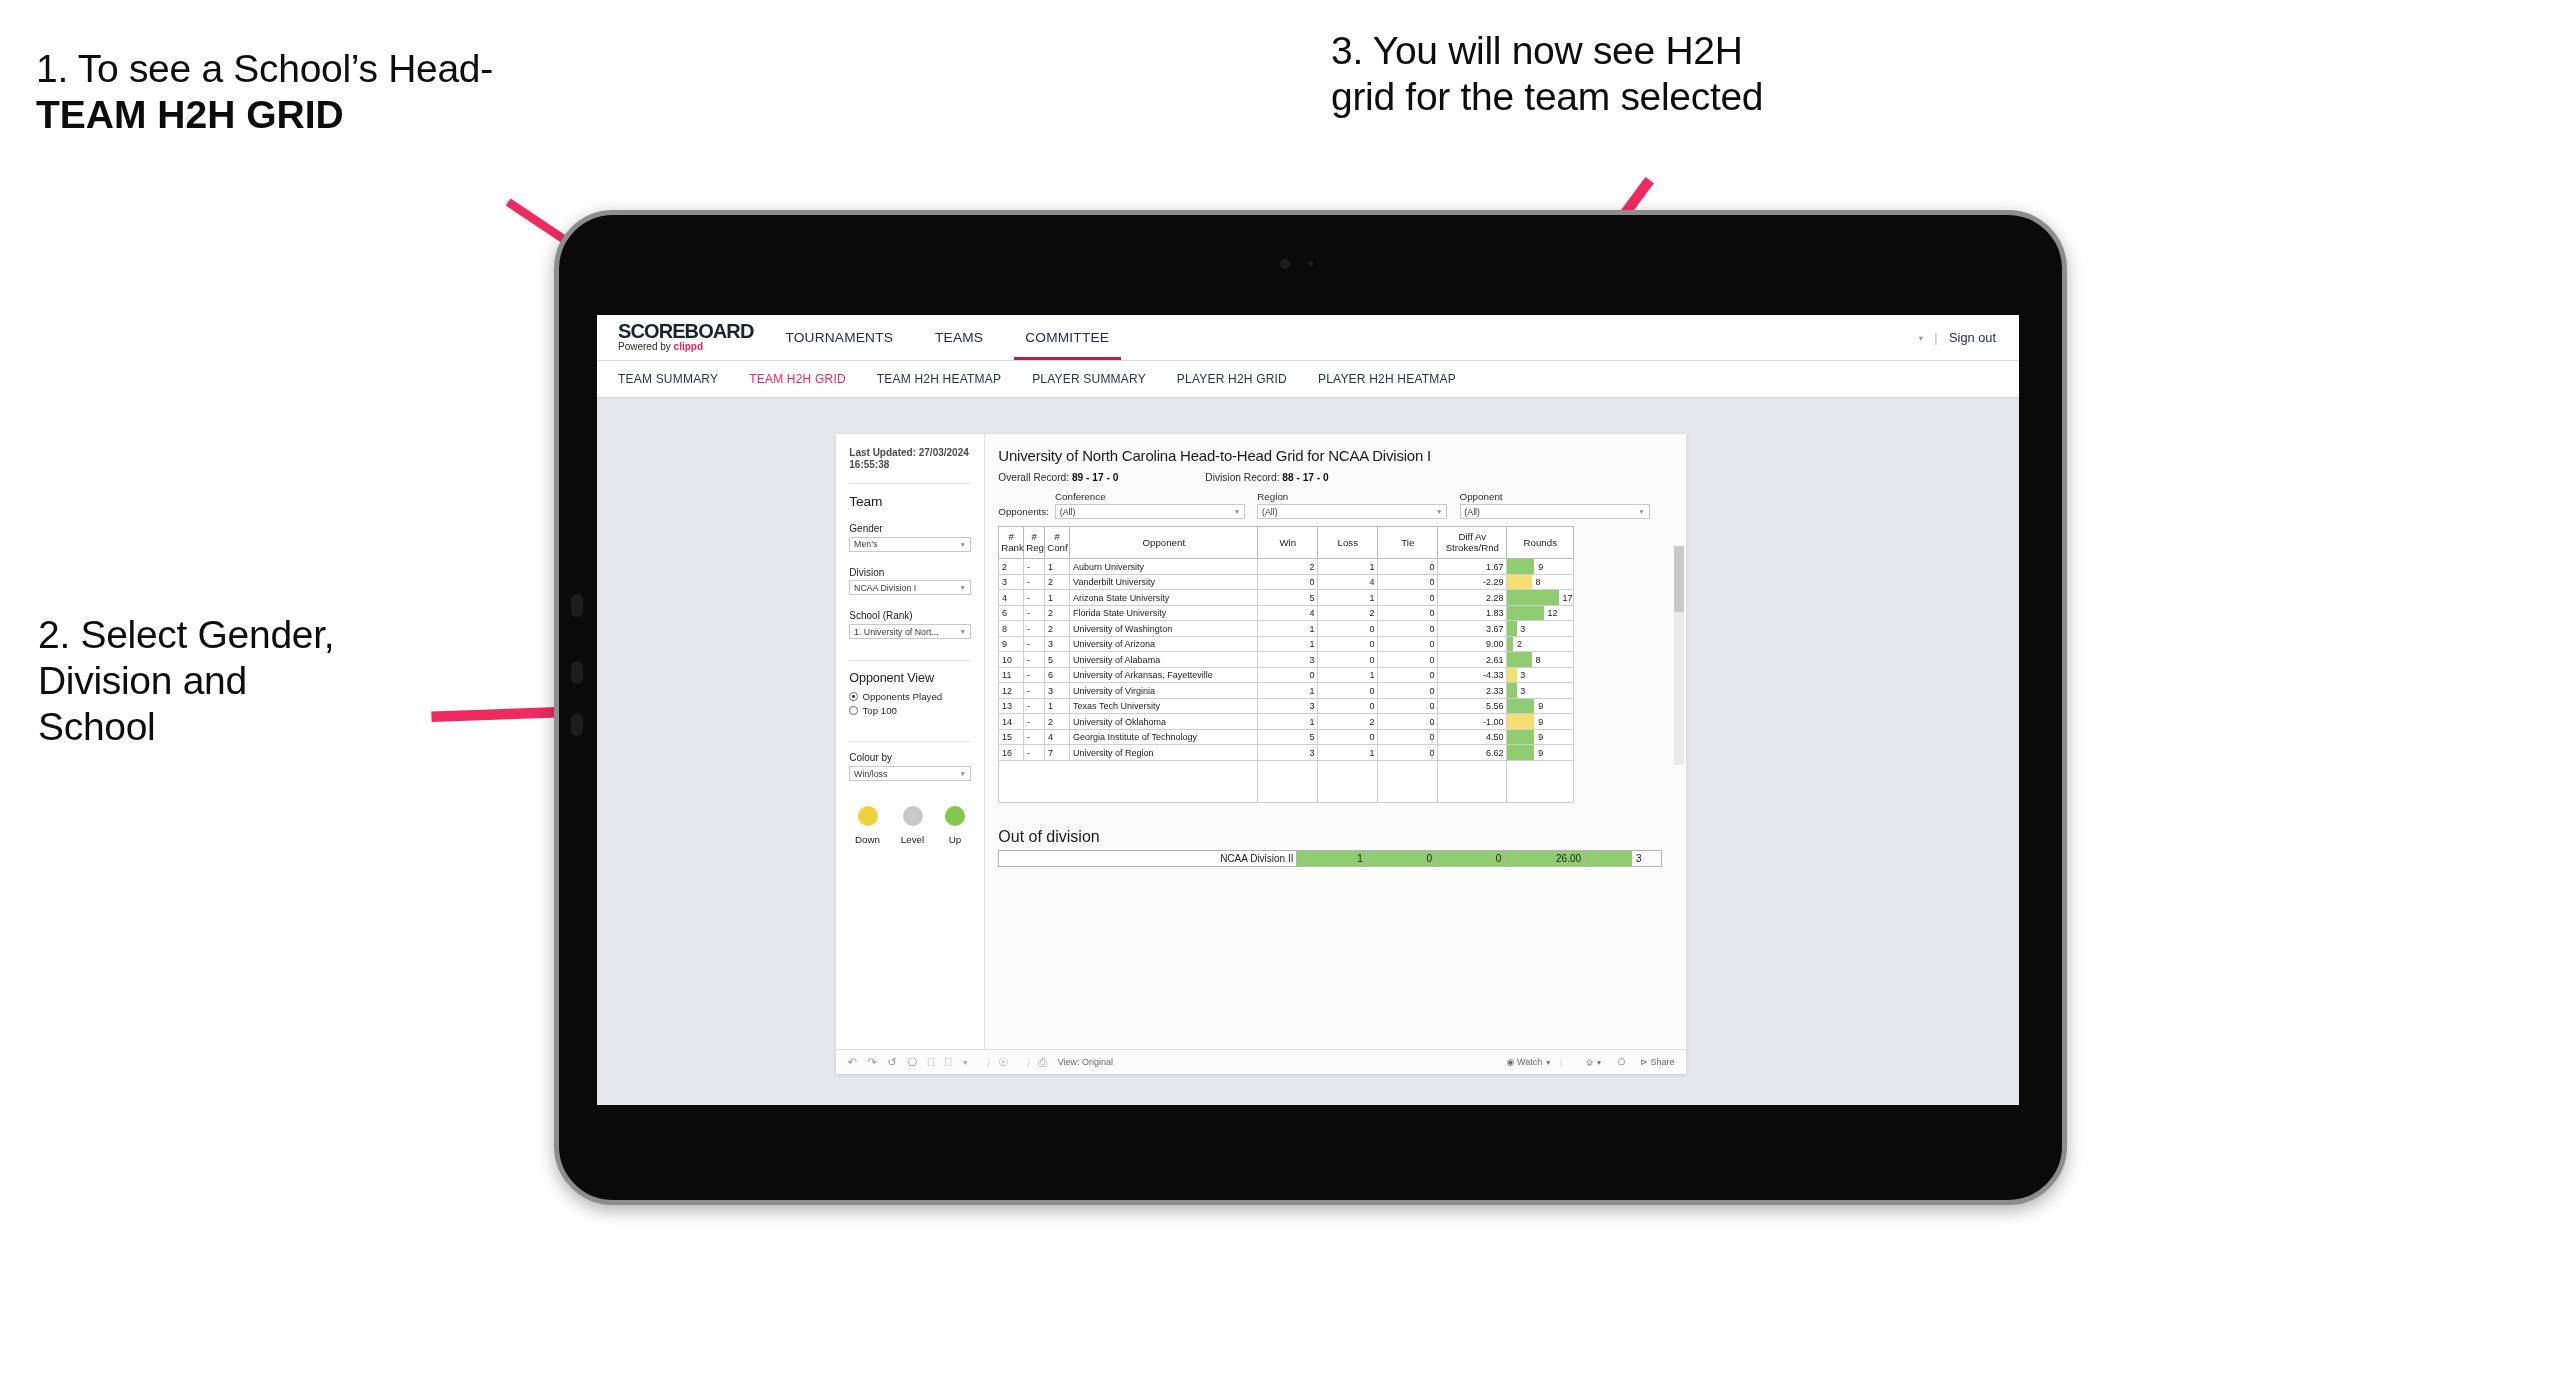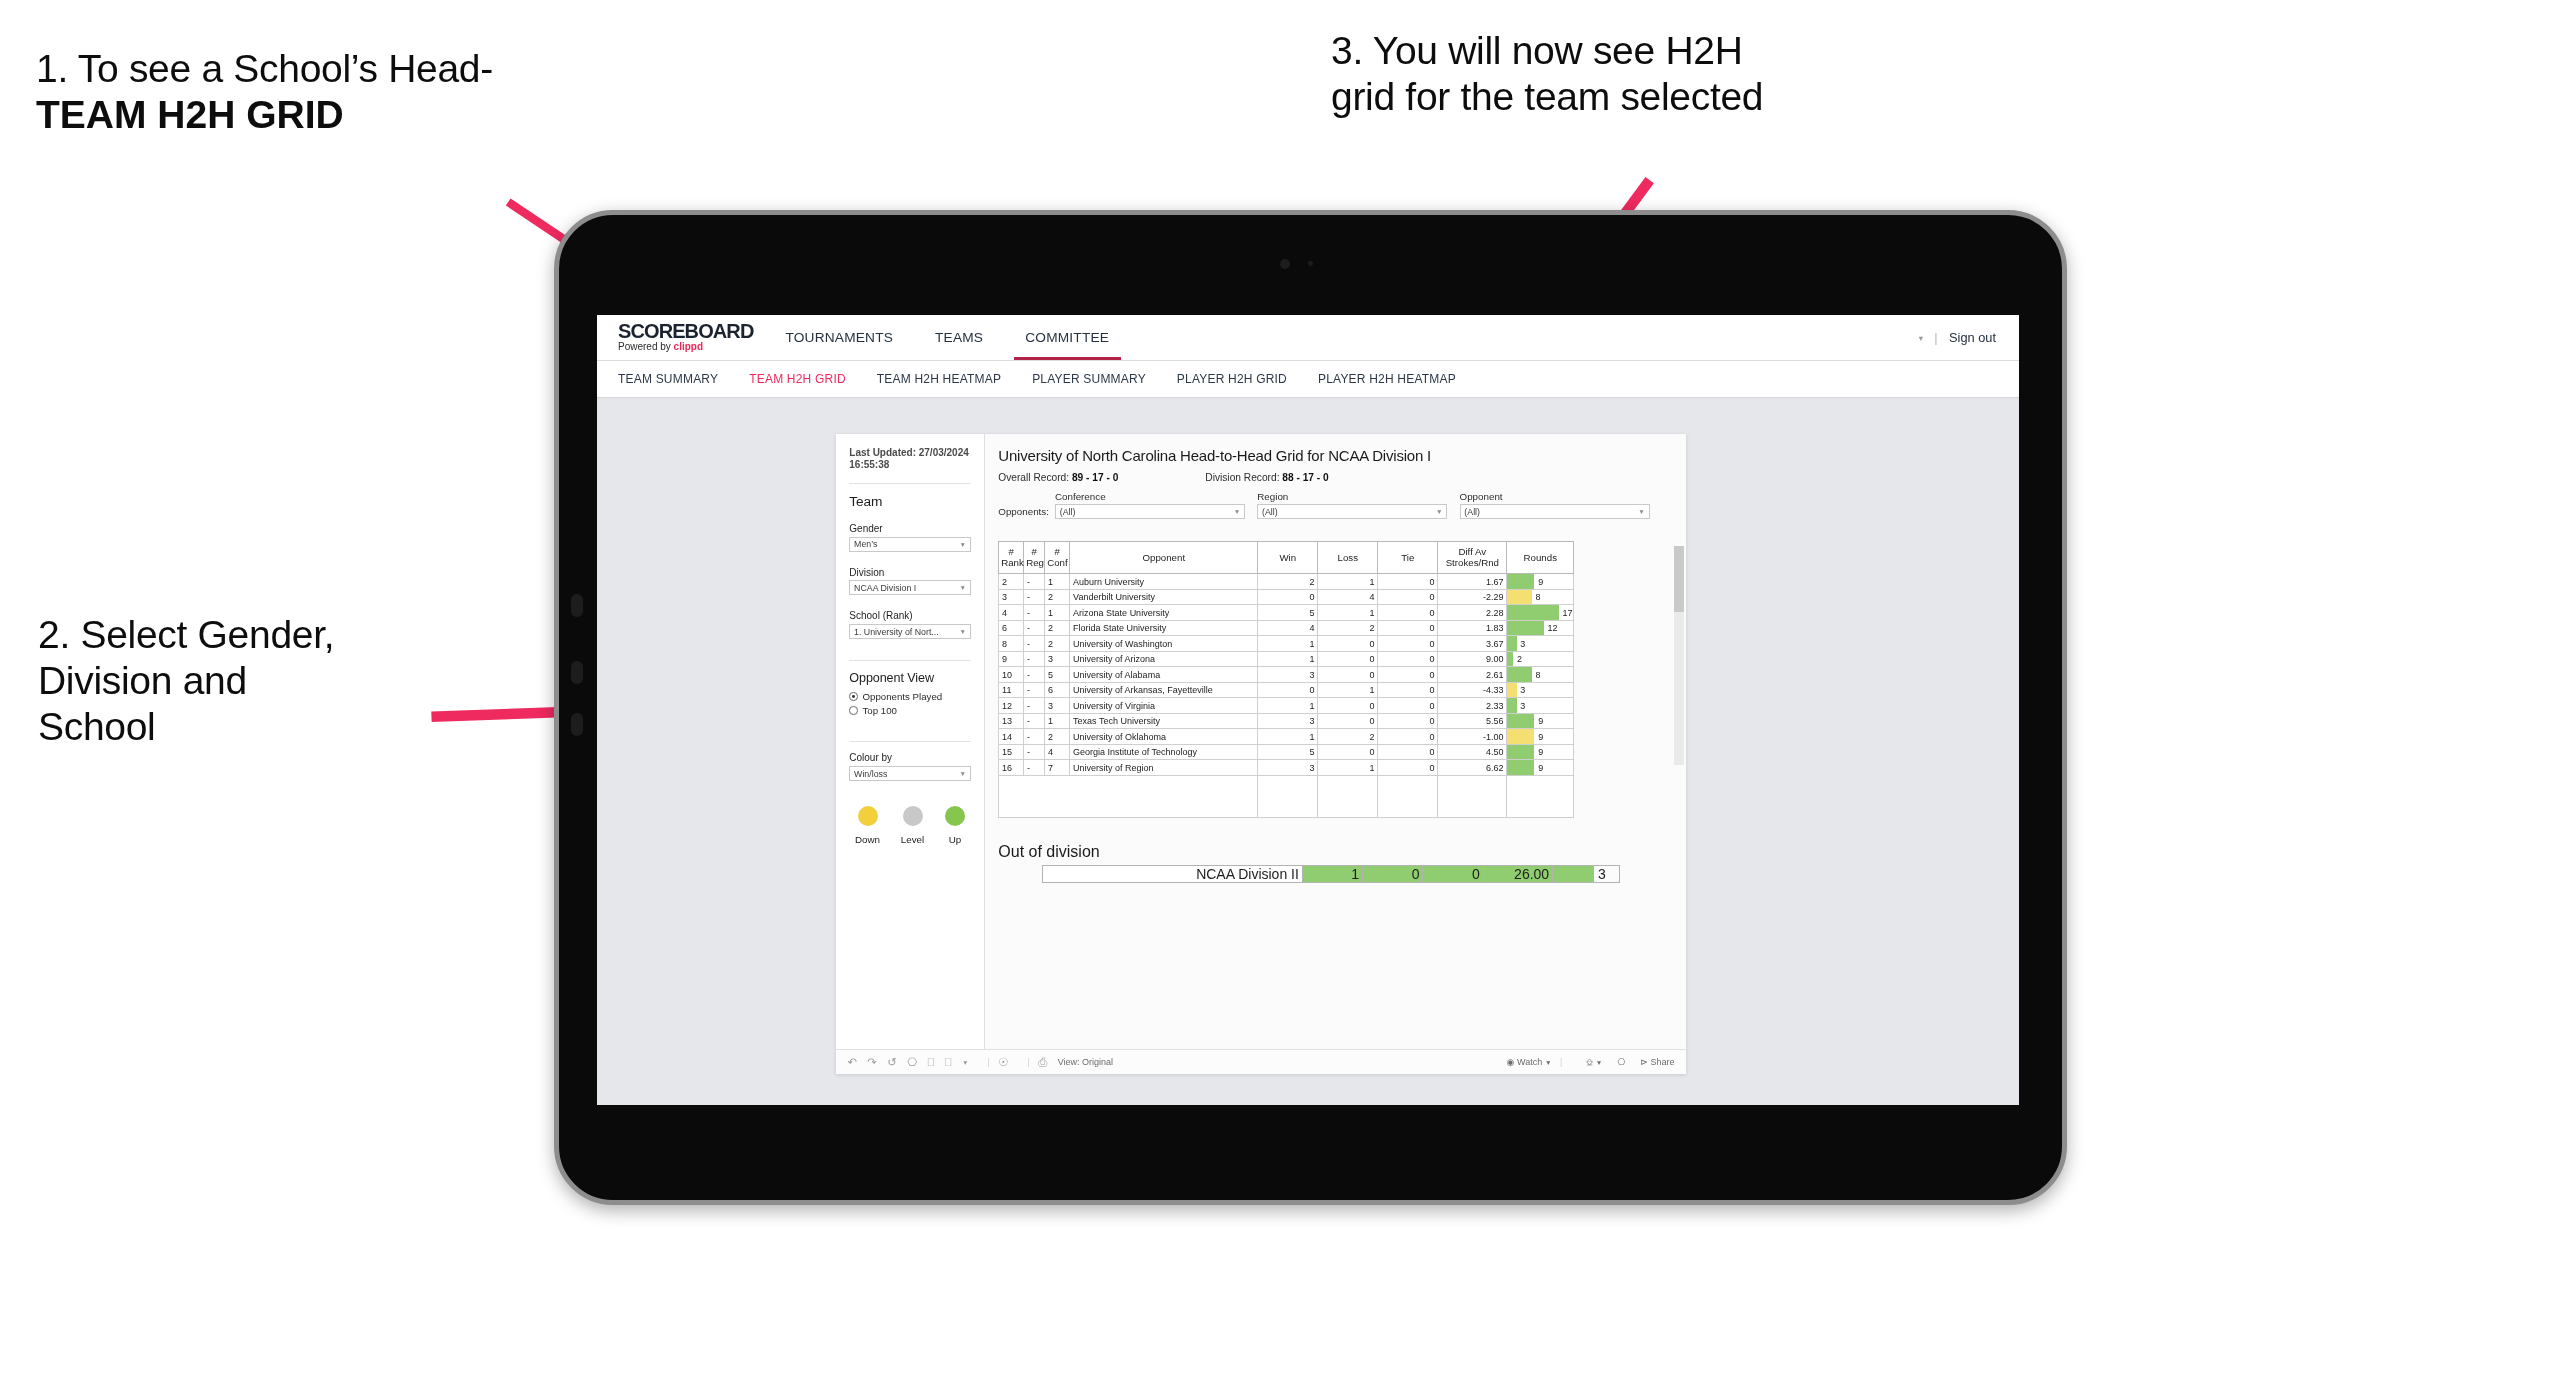--- a/index.html
+++ b/index.html
@@ -91,21 +91,21 @@
   .recs { display:flex; margin-top:7.6px; font-size:10.2px; color:#2d2d2d; }
   .recs .r1 { width:207px; }
   .recs b { font-weight:bold; color:#111; }
 
   .filters { display:flex; align-items:flex-end; margin-top:8.5px; }
   .filters .flabel { font-size:9.8px; color:#2d2d2d; padding-bottom:1.9px; margin-right:6px;}
   .fgroup { margin-right:12.3px; }
   .fgroup .cap { font-size:9.8px; color:#2d2d2d; margin-bottom:1.9px; }
   .fgroup .sel { width:190px; }
 
-  table.grid { border-collapse:collapse; margin-top:22px; width:532px;
+  table.grid { border-collapse:collapse; margin-top:7px; width:532px;
                table-layout:fixed; font-size:9px; color:#1d1d1d; }
   table.grid th { border:0.9px solid #b9b9b9; background:#fff; font-weight:normal;
                   font-size:9.7px; color:#1d1d1d; height:32px; padding:1.9px;
                   line-height:10.4px; text-align:center; vertical-align:middle;}
   table.grid td { border-left:0.9px solid #cfcfcf; border-right:0.9px solid #cfcfcf;
                   border-bottom:0.9px solid #cfcfcf; height:15.5px; padding:0 2.8px;
                   vertical-align:middle; background:#fff; }
   td.num { text-align:right; }
   td.gn { background:#90cc70; }
   td.yl { background:#f5de72; }
@@ -115,22 +115,22 @@
   .rbar.yl { background:#f5de72; }
   .rnum { position:relative; padding-left:3.8px; display:inline-block; }
   .gap { height:42px; }
   .gap td { background:#fbfbfc; border-bottom:0.9px solid #cfcfcf; }
   .gap td.first { border-left:0.9px solid #cfcfcf; border-right:0.9px solid #cfcfcf; }
 
   .vsb { position:absolute; right:0; top:0; width:11.4px; background:#eaeaea; }
 
   .ood { margin-top:25px; }
   .ood .cap { font-size:16px; color:#1a1a1a; margin-bottom:4.7px; }
-  table.ootable { border-collapse:collapse; width:578px; table-layout:fixed;
-                  font-size:14px; color:#1d1d1d;margin-left:44px; }
+  table.ootable { border-collapse:collapse; width:664px; table-layout:fixed;
+                  font-size:10px; color:#1d1d1d; }
   table.ootable td { border:0.9px solid #b3b3b3; height:16px; padding:0 2.8px;
                      vertical-align:middle; }
 
   
   .ftr { height:25px; background:#fcfcfc; border-top:0.9px solid #e0e0e0;
          display:flex; align-items:center; padding:0 11.4px; font-size:9px;
          color:#6b6b6b; }
   .ftr .ic { margin-right:10.4px; color:#9b9b9b; font-size:11.4px; }
   .ftr .sep { color:#d3d3d3; margin:0 8.5px; }
   .ftr .right { margin-left:auto; display:flex; align-items:center; }

